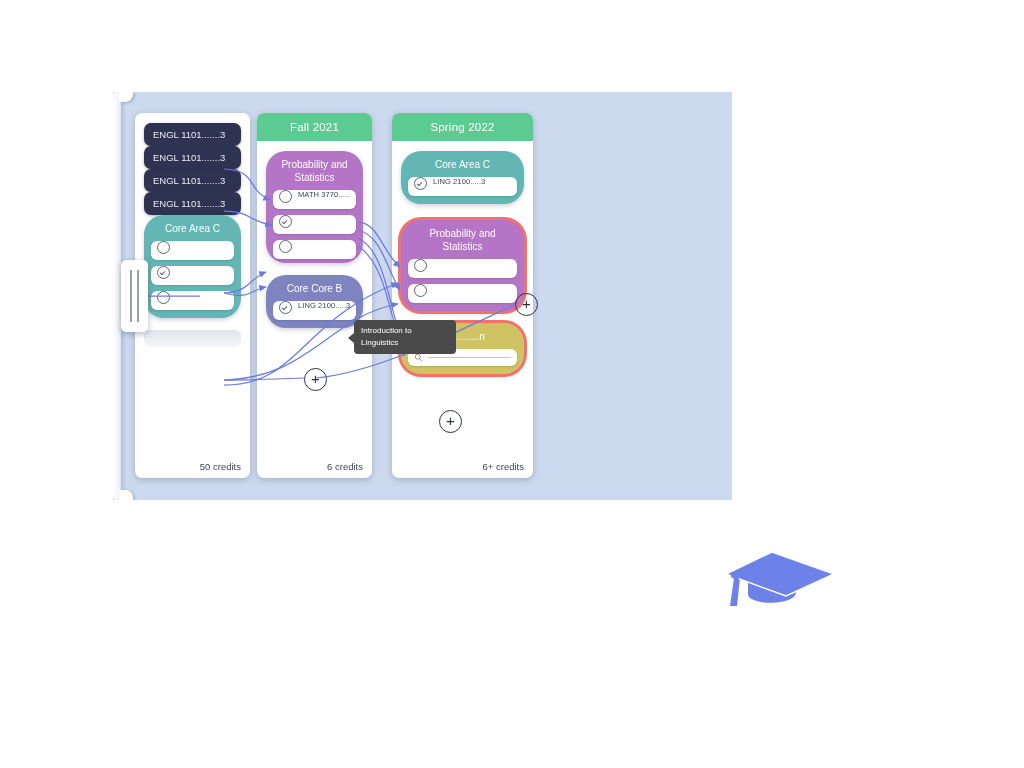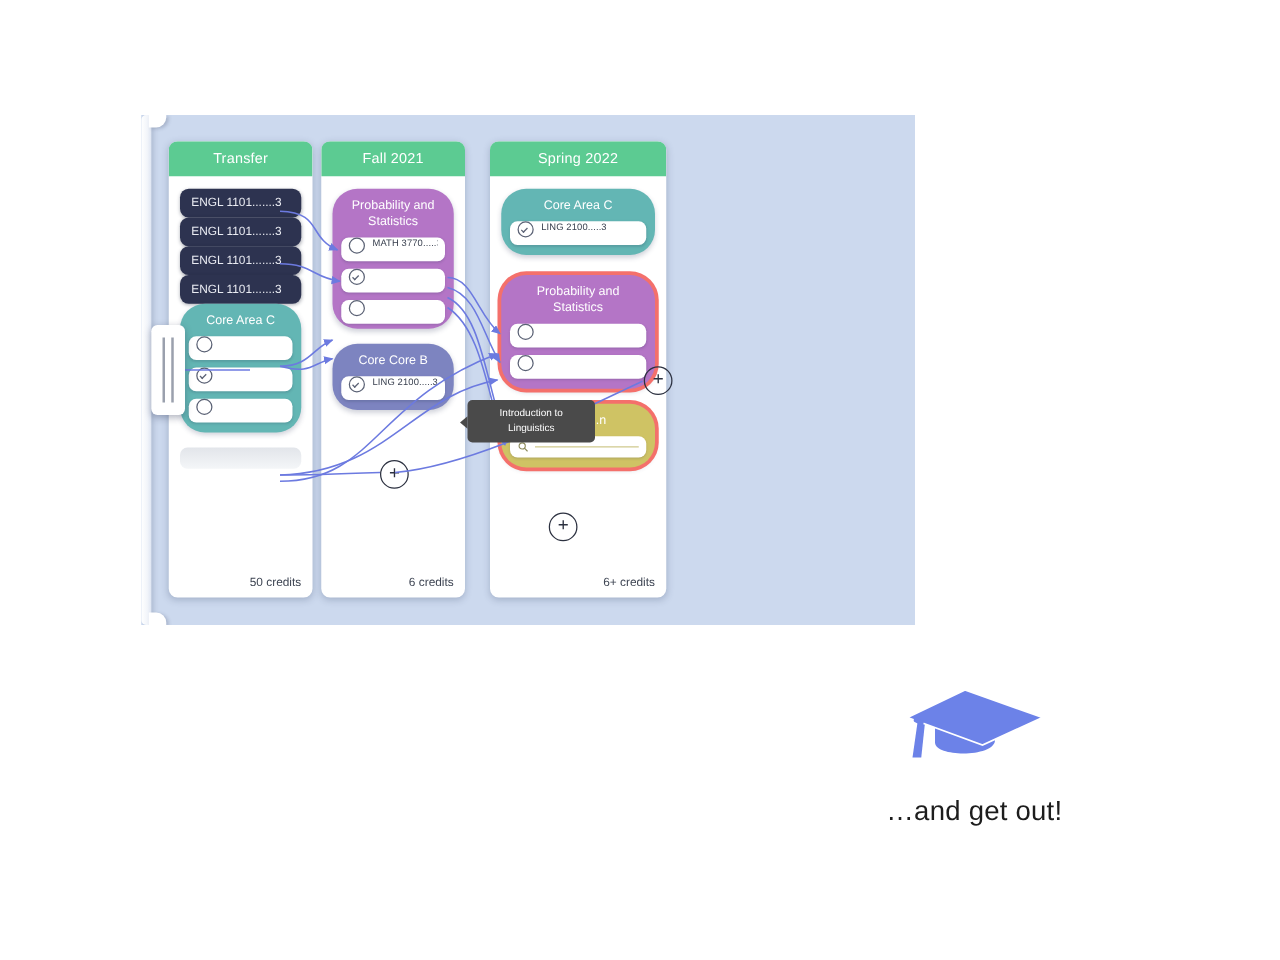--- a/index.html
+++ b/index.html
@@ -108,23 +108,23 @@
   .drag-handle{
     position:absolute;left:121px;top:260px;width:27px;height:72px;
     background:#ffffff;border-radius:5px;
     box-shadow:0 2px 6px rgba(40,50,80,.35);
     display:flex;align-items:center;justify-content:center;gap:5px;
   }
   .drag-handle i{display:block;width:1.6px;height:52px;background:#9aa0ad;}
 
   
   .tooltip{
-    position:absolute;left:374px;top:320px;width:88px;
+    position:absolute;left:354px;top:320px;width:88px;
     background:#4a4a4a;color:#ffffff;border-radius:4px;
-    padding:5px 7px;font-size:8px;line-height:12px;text-align:center;
+    padding:5px 7px;font-size:8px;line-height:12px;
   }
   .tooltip:before{
     content:"";position:absolute;left:-6px;top:13px;
     border-top:5px solid transparent;border-bottom:5px solid transparent;
     border-right:6px solid #4a4a4a;
   }
 
   
   #arrows{position:absolute;left:0;top:0;width:1024px;height:768px;pointer-events:none;}
 
@@ -139,21 +139,20 @@
 <body>
 
 <div id="board">
   <div id="board-inner">
 
     <div class="left-rail"></div>
     <div class="rail-cap"></div>
     <div class="rail-cap bot"></div>
 
     <div class="col c1">
-      <div class="col-head">Transfer</div>
       <div class="col-body clip">
 
         <div class="course-pill">ENGL 1101.......3</div>
         <div class="course-pill">ENGL 1101.......3</div>
         <div class="course-pill">ENGL 1101.......3</div>
         <div class="course-pill">ENGL 1101.......3</div>
 
         <div class="group g-teal">
           <div class="group-title">Core Area C</div>
           <div class="slot">
@@ -295,14 +294,13 @@
 </div>
 
 <div class="cap-wrap">
   <svg class="cap-svg" width="112" height="72" viewBox="0 0 112 72">
     <path d="M6,58 L10,30 L16,30 L13,58 Z" fill="#6c82e8"></path>
     <path d="M24,24 L24,46 C24,58 72,58 72,44 L72,24 Z" fill="#6c82e8"></path>
     <path d="M2,26 L48,4 L110,26 L62,48 Z" fill="#6c82e8"></path>
     <path d="M2,26 L48,4 L110,26 L62,48 Z" fill="none" stroke="#ffffff" stroke-width="1.4"></path>
     <path d="M9,28 L13,30" stroke="#6c82e8" stroke-width="4" stroke-linecap="round"></path>
   </svg>
-  <div class="cap-text">…and get out!</div>
 </div>
 
 </body></html>

